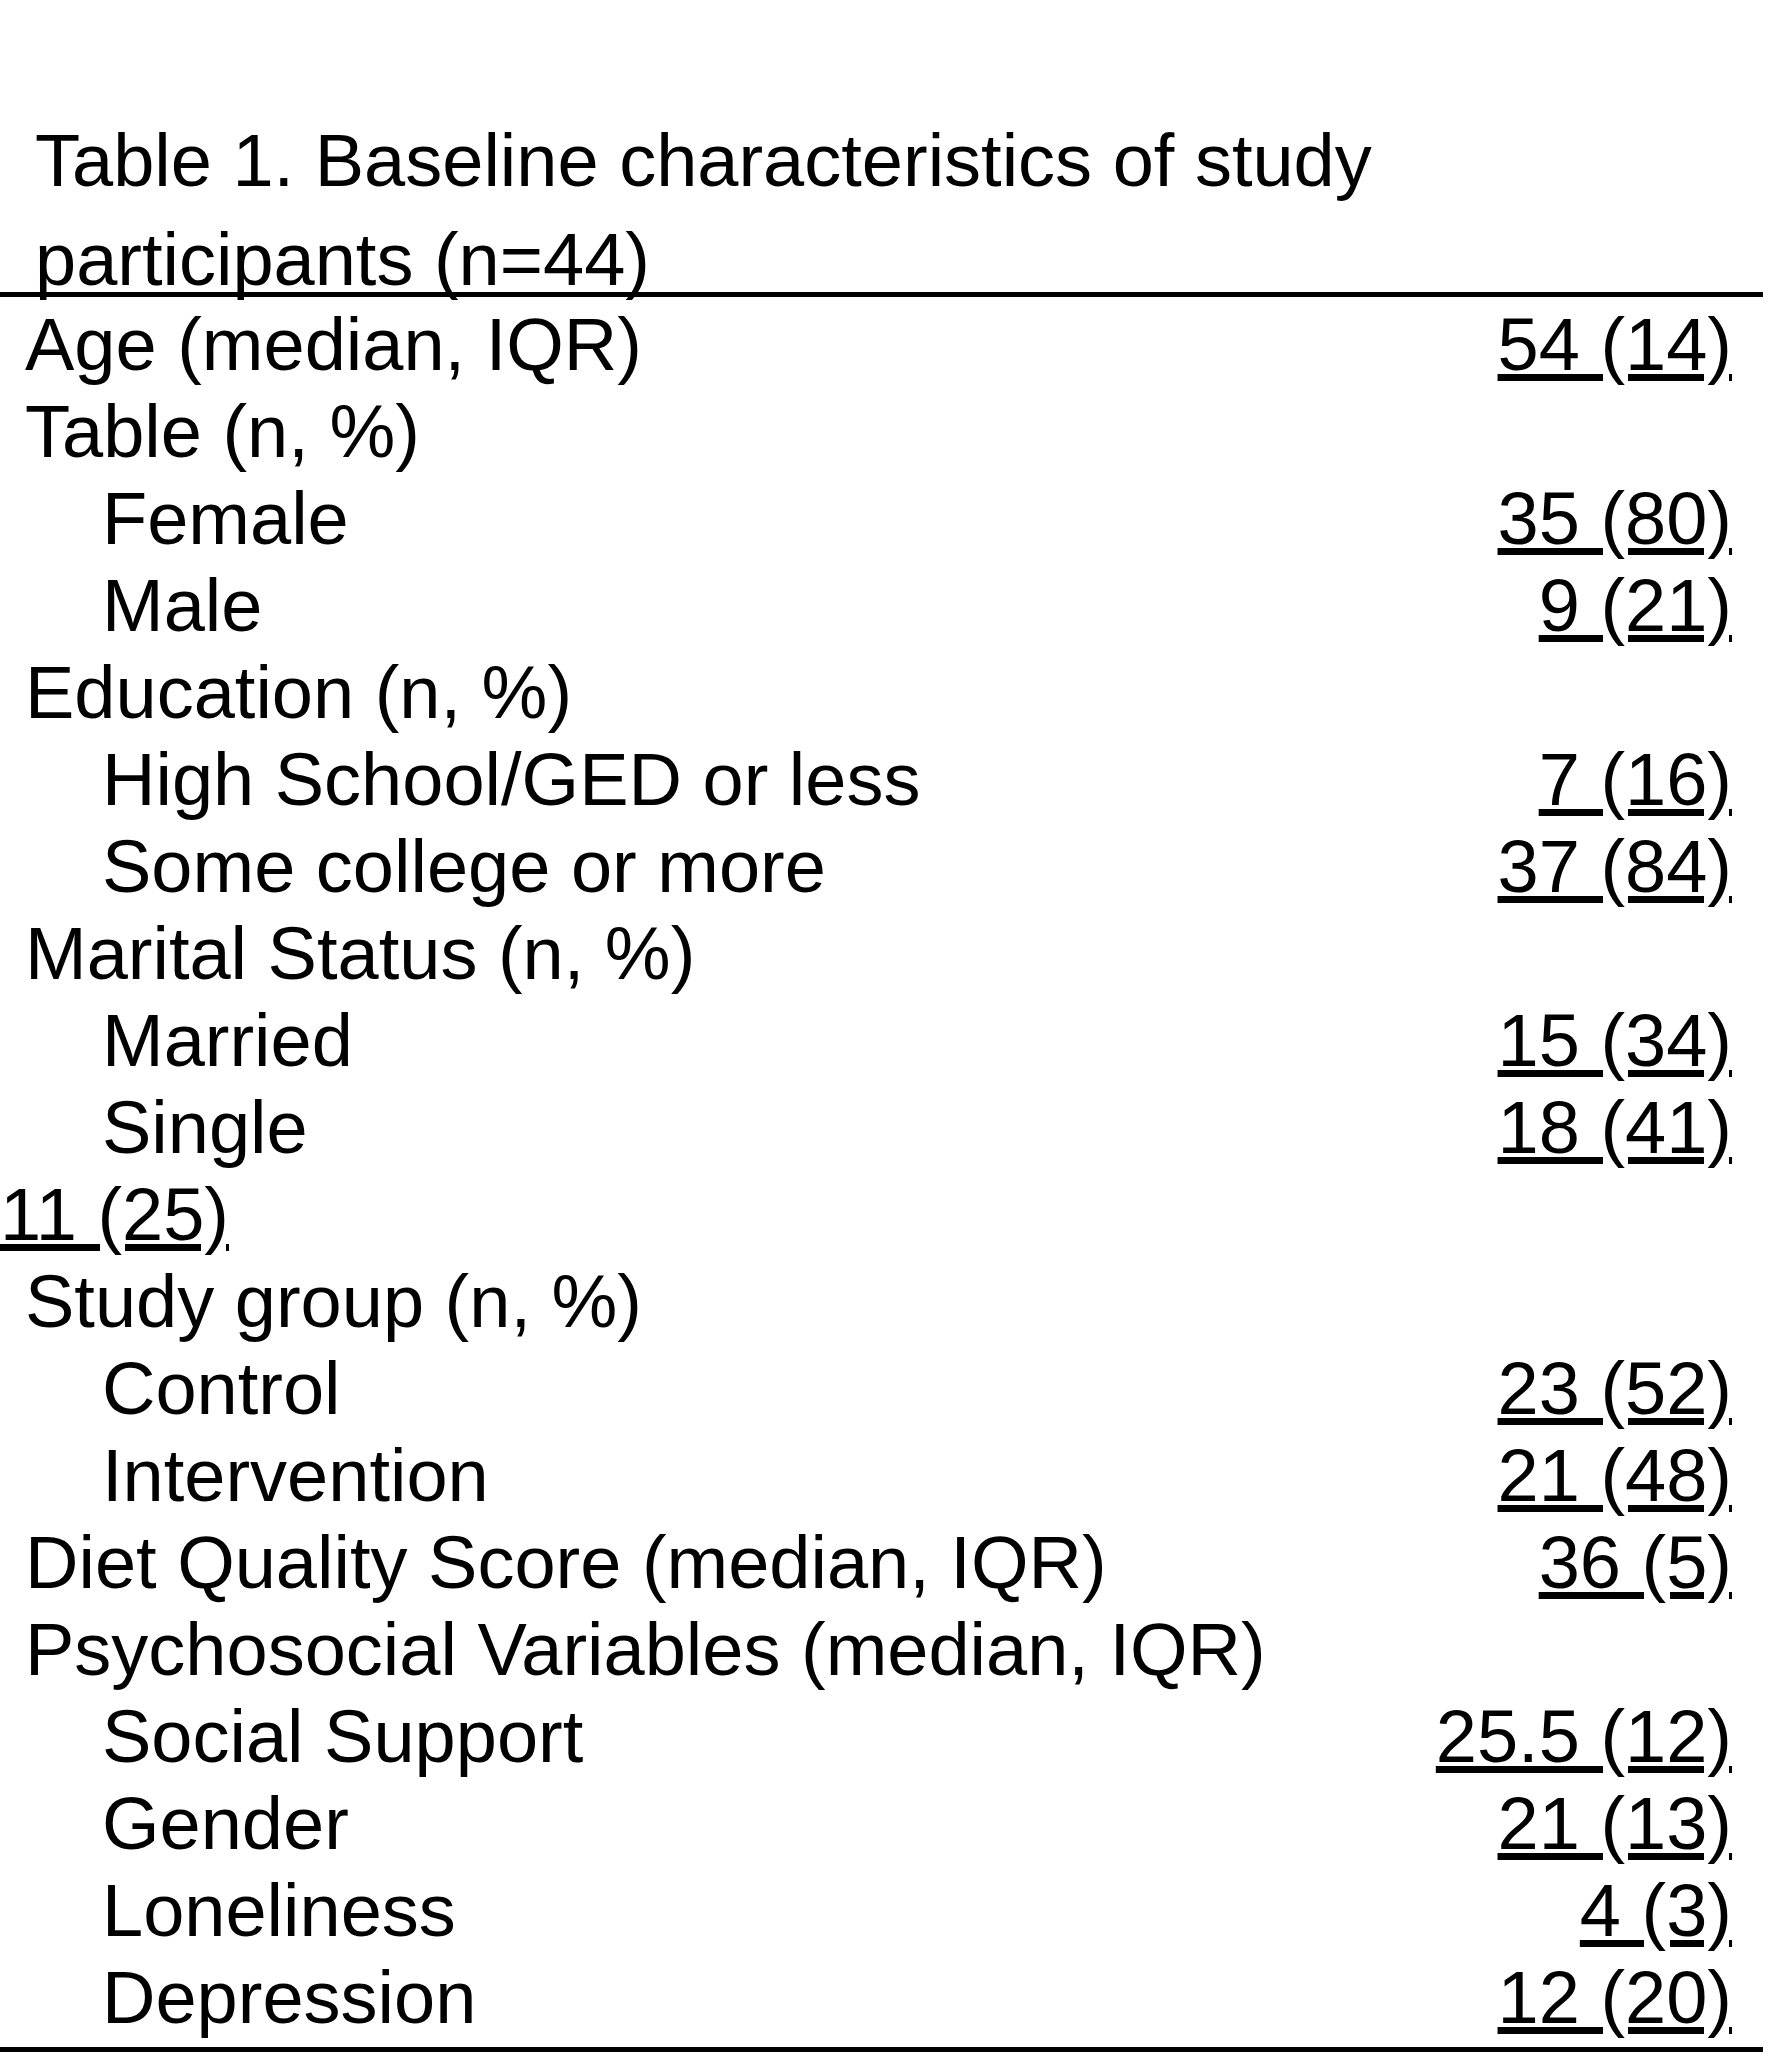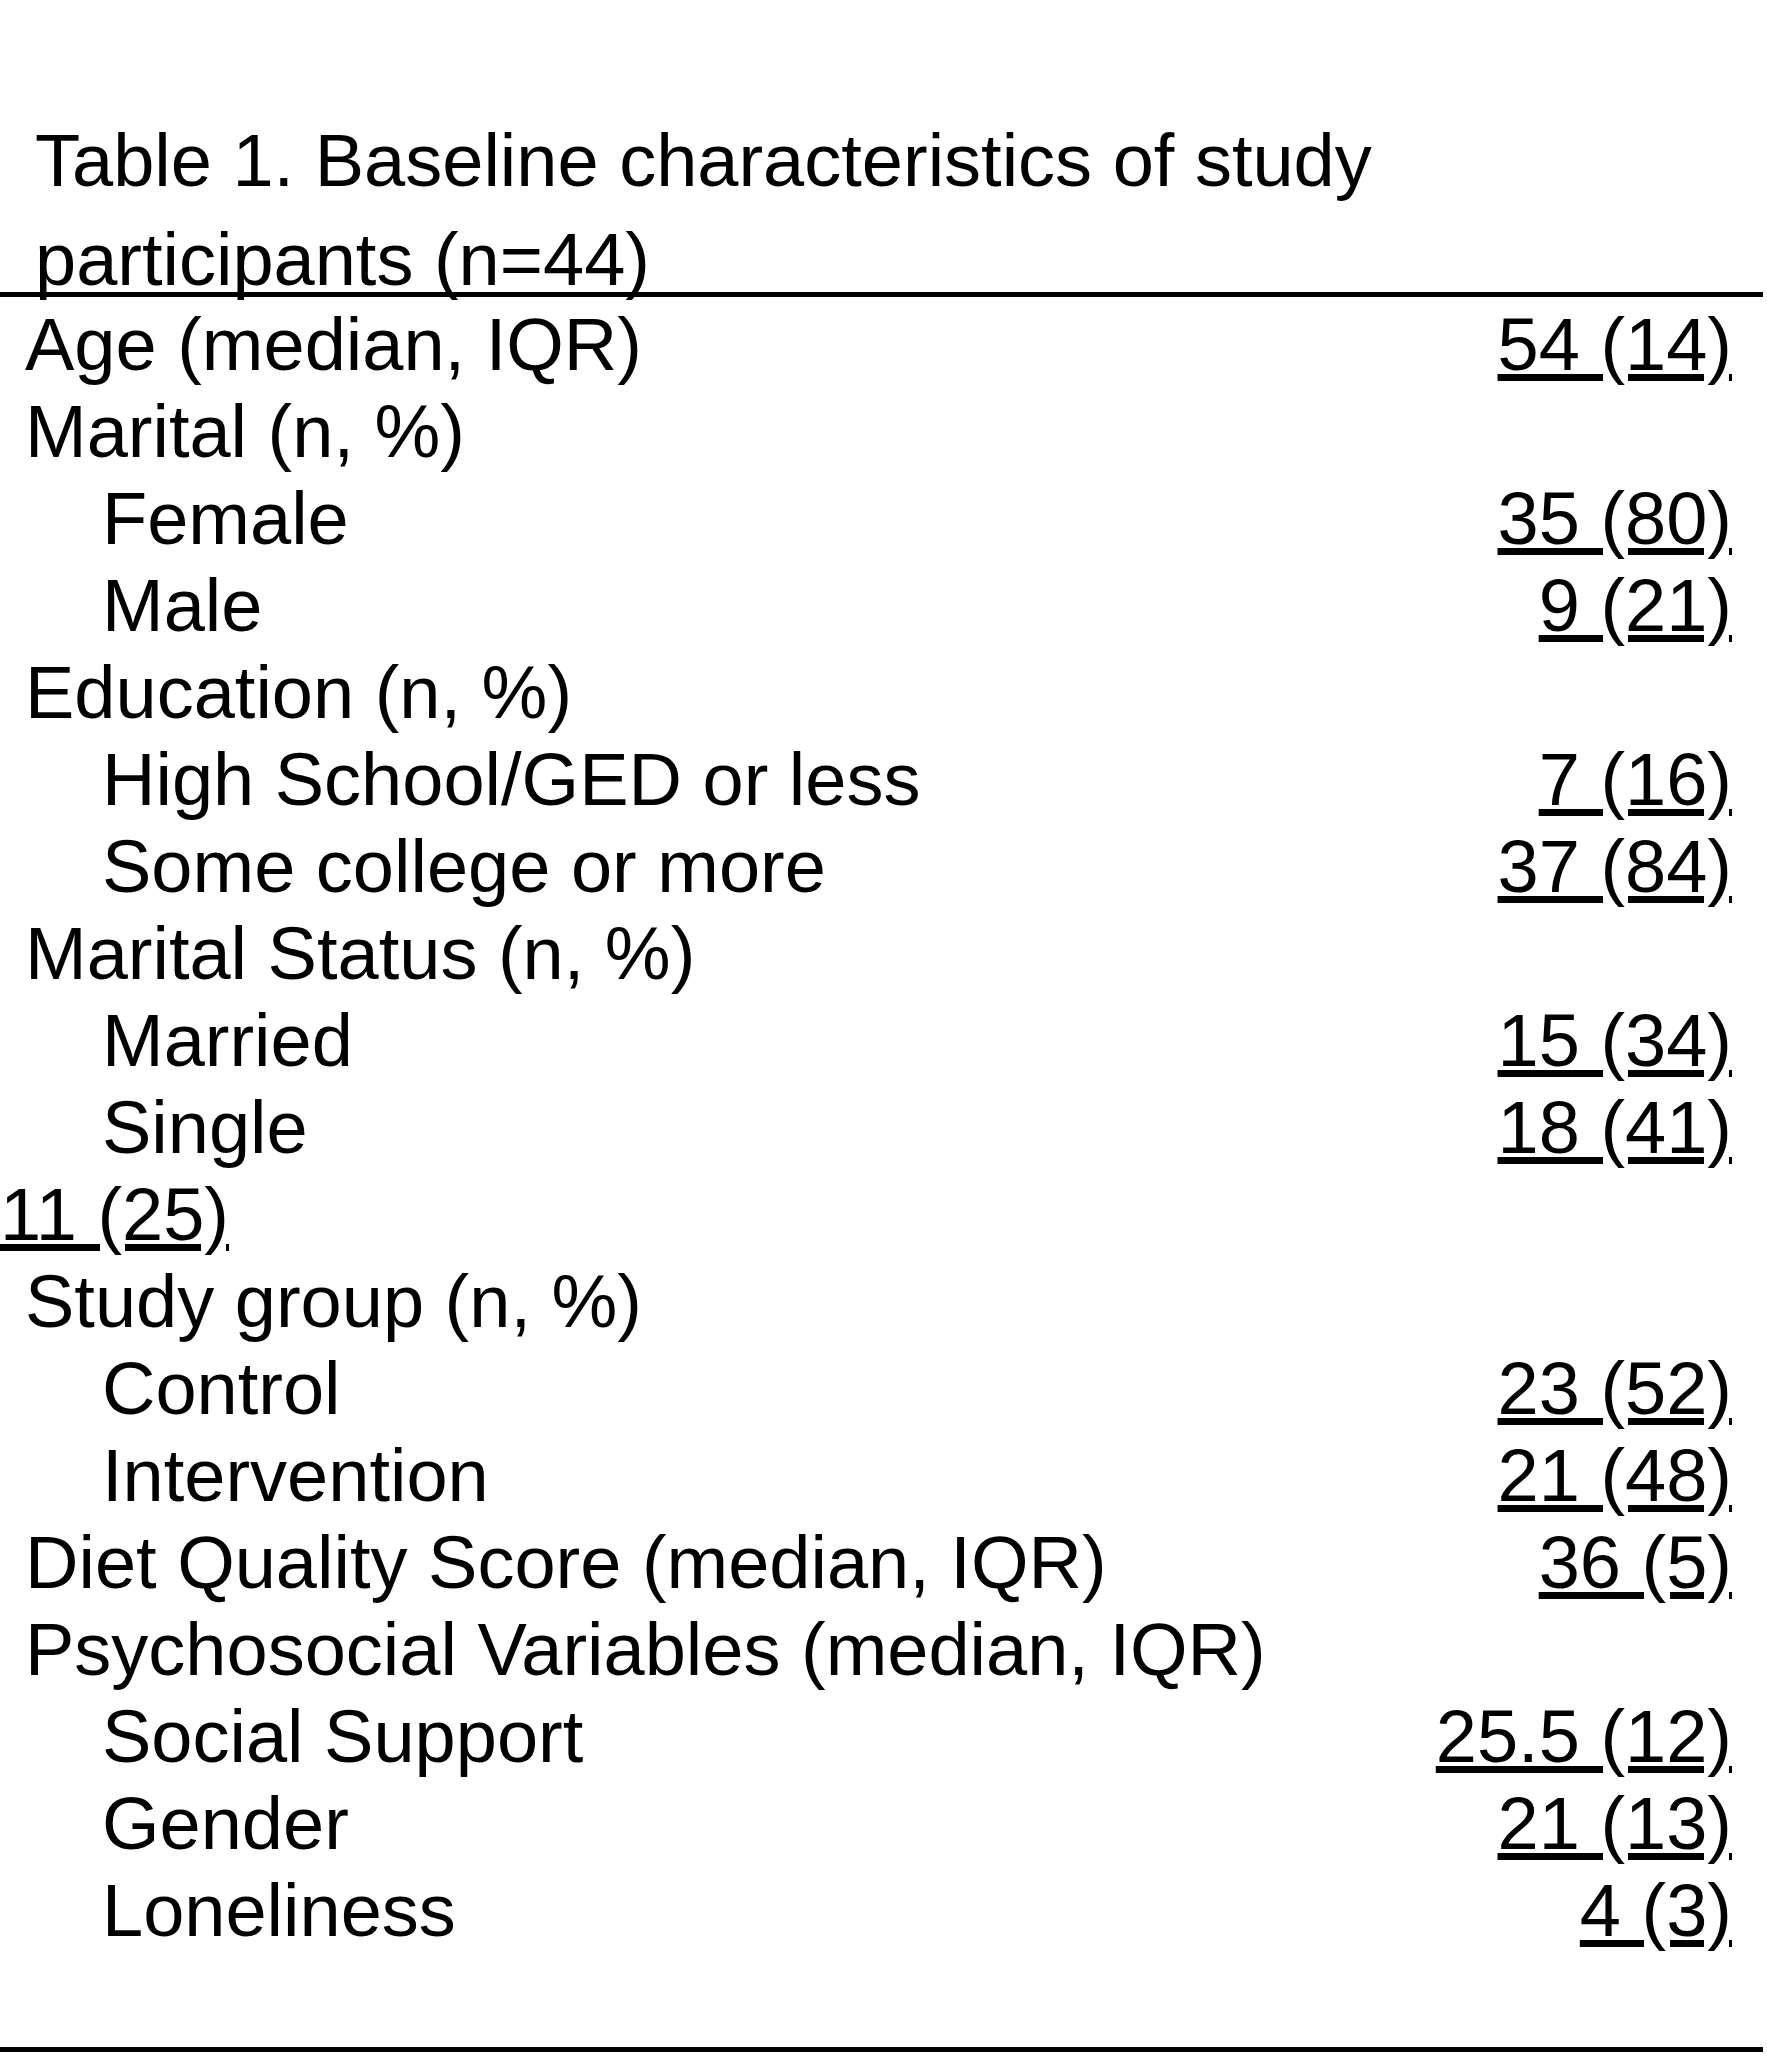--- a/index.html
+++ b/index.html
@@ -59,21 +59,21 @@
     <div>participants (n=44)</div>
   </div>
   <div class="rule rule-top"></div>
   <div class="rows">
   <div class="row">
     <span class="label">Age (median, IQR)</span>
     <span class="value">54 (14)</span>
   </div>
 
   <div class="row">
-    <span class="label">Marital (n, %)</span>
+    <span class="label">Table (n, %)</span>
     <span class="value"></span>
   </div>
 
   <div class="row indent">
     <span class="label">Female</span>
     <span class="value">35 (80)</span>
   </div>
 
   <div class="row indent">
     <span class="label">Male</span>
@@ -147,16 +147,20 @@
   <div class="row indent">
     <span class="label">Gender</span>
     <span class="value">21 (13)</span>
   </div>
 
   <div class="row indent">
     <span class="label">Loneliness</span>
     <span class="value">4 (3)</span>
   </div>
 
+  <div class="row indent">
+    <span class="label">Depression</span>
+    <span class="value">12 (20)</span>
+  </div>
 </div>
   <div class="rule rule-bottom"></div>
 </div>
 
 
 </body></html>

